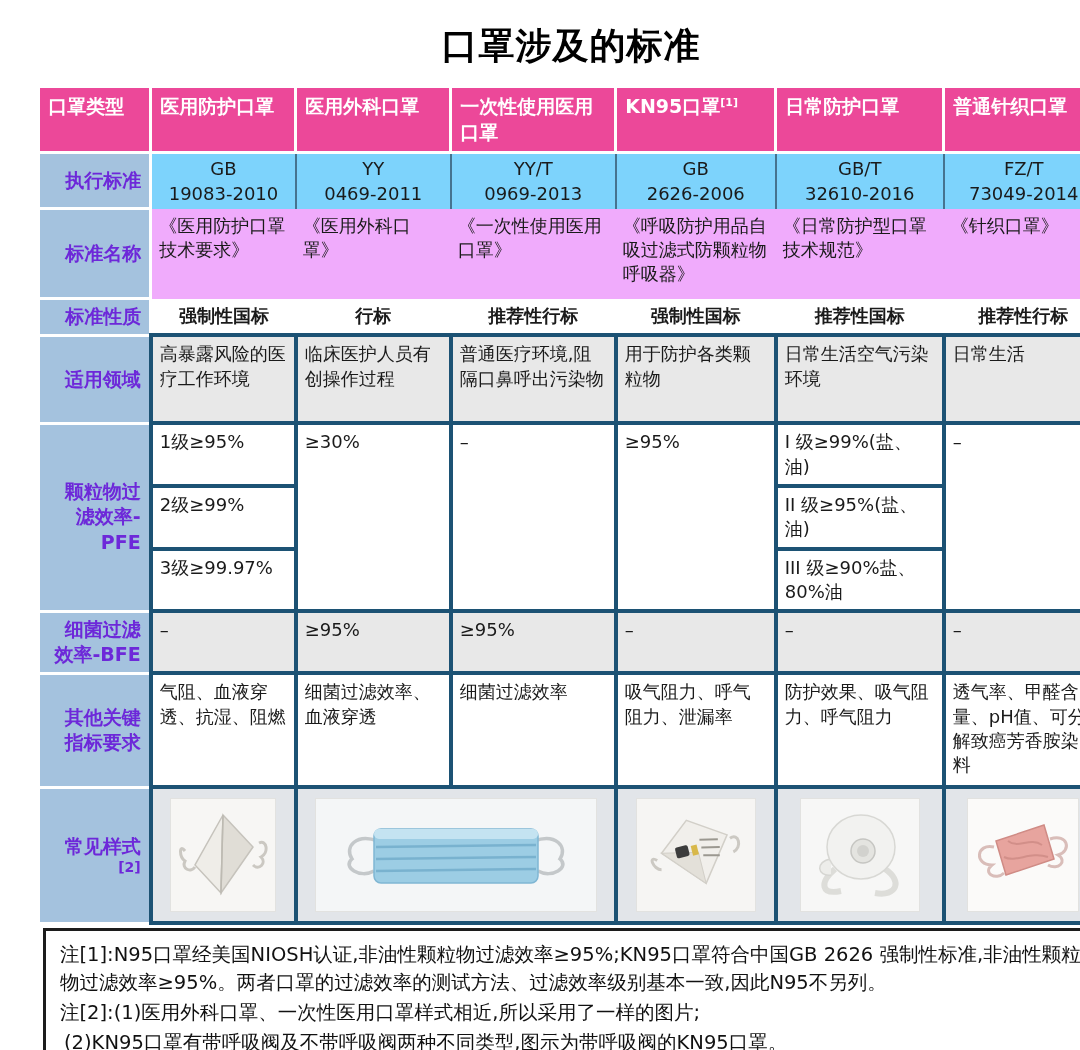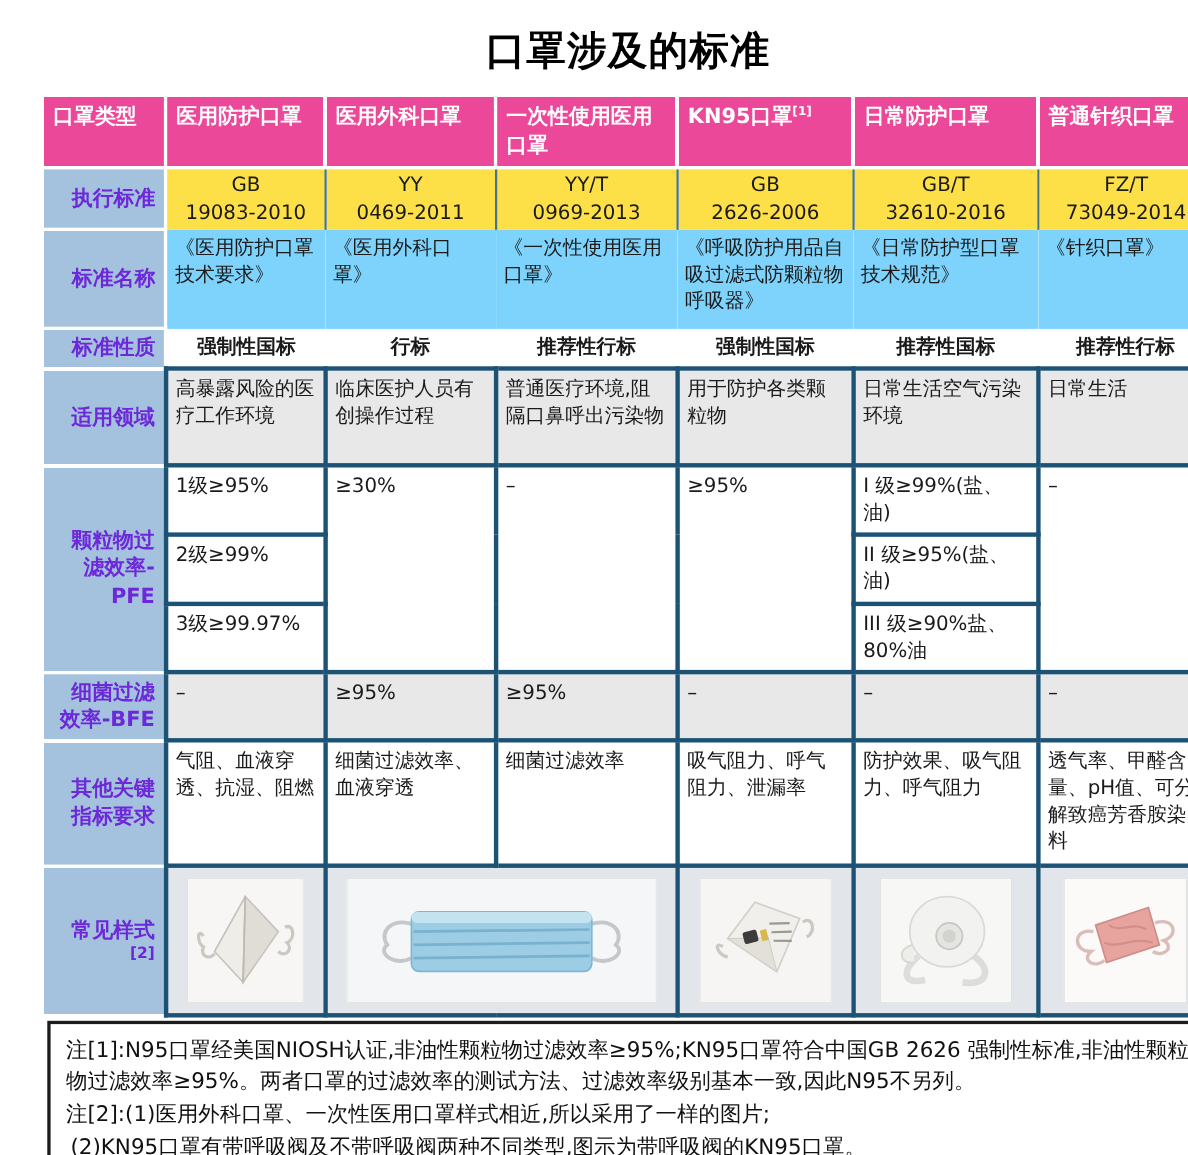--- a/index.html
+++ b/index.html
@@ -35,26 +35,26 @@
   
   td.lbl{
     background:#A4C2DE;color:#6d28d9;font-weight:bold;font-size:19px;
     text-align:right;vertical-align:middle;padding:4px 8px;
     border:3px solid #fff;
   }
   td.lbl .ref{display:block;font-size:14px;font-weight:bold;margin-top:-2px;}
 
   
   tr.exec td.data{
-    background:#fde047;text-align:center;vertical-align:middle;
+    background:#7dd3fc;text-align:center;vertical-align:middle;
     padding:2px 4px;height:56px;border-left:2px solid #46738f;
   }
   tr.exec td.data:first-of-type{border-left:none;}
   tr.name td.data{
-    background:#7dd3fc;text-align:left;vertical-align:top;
+    background:#f0abfc;text-align:left;vertical-align:top;
     padding:5px 7px;height:90px;
   }
   tr.nature td.data{
     background:#fff;text-align:center;vertical-align:middle;
     padding:1px 7px;height:26px;font-weight:bold;
   }
 
   
   td.box{
     border:4px solid #1C5274;text-align:left;vertical-align:top;

